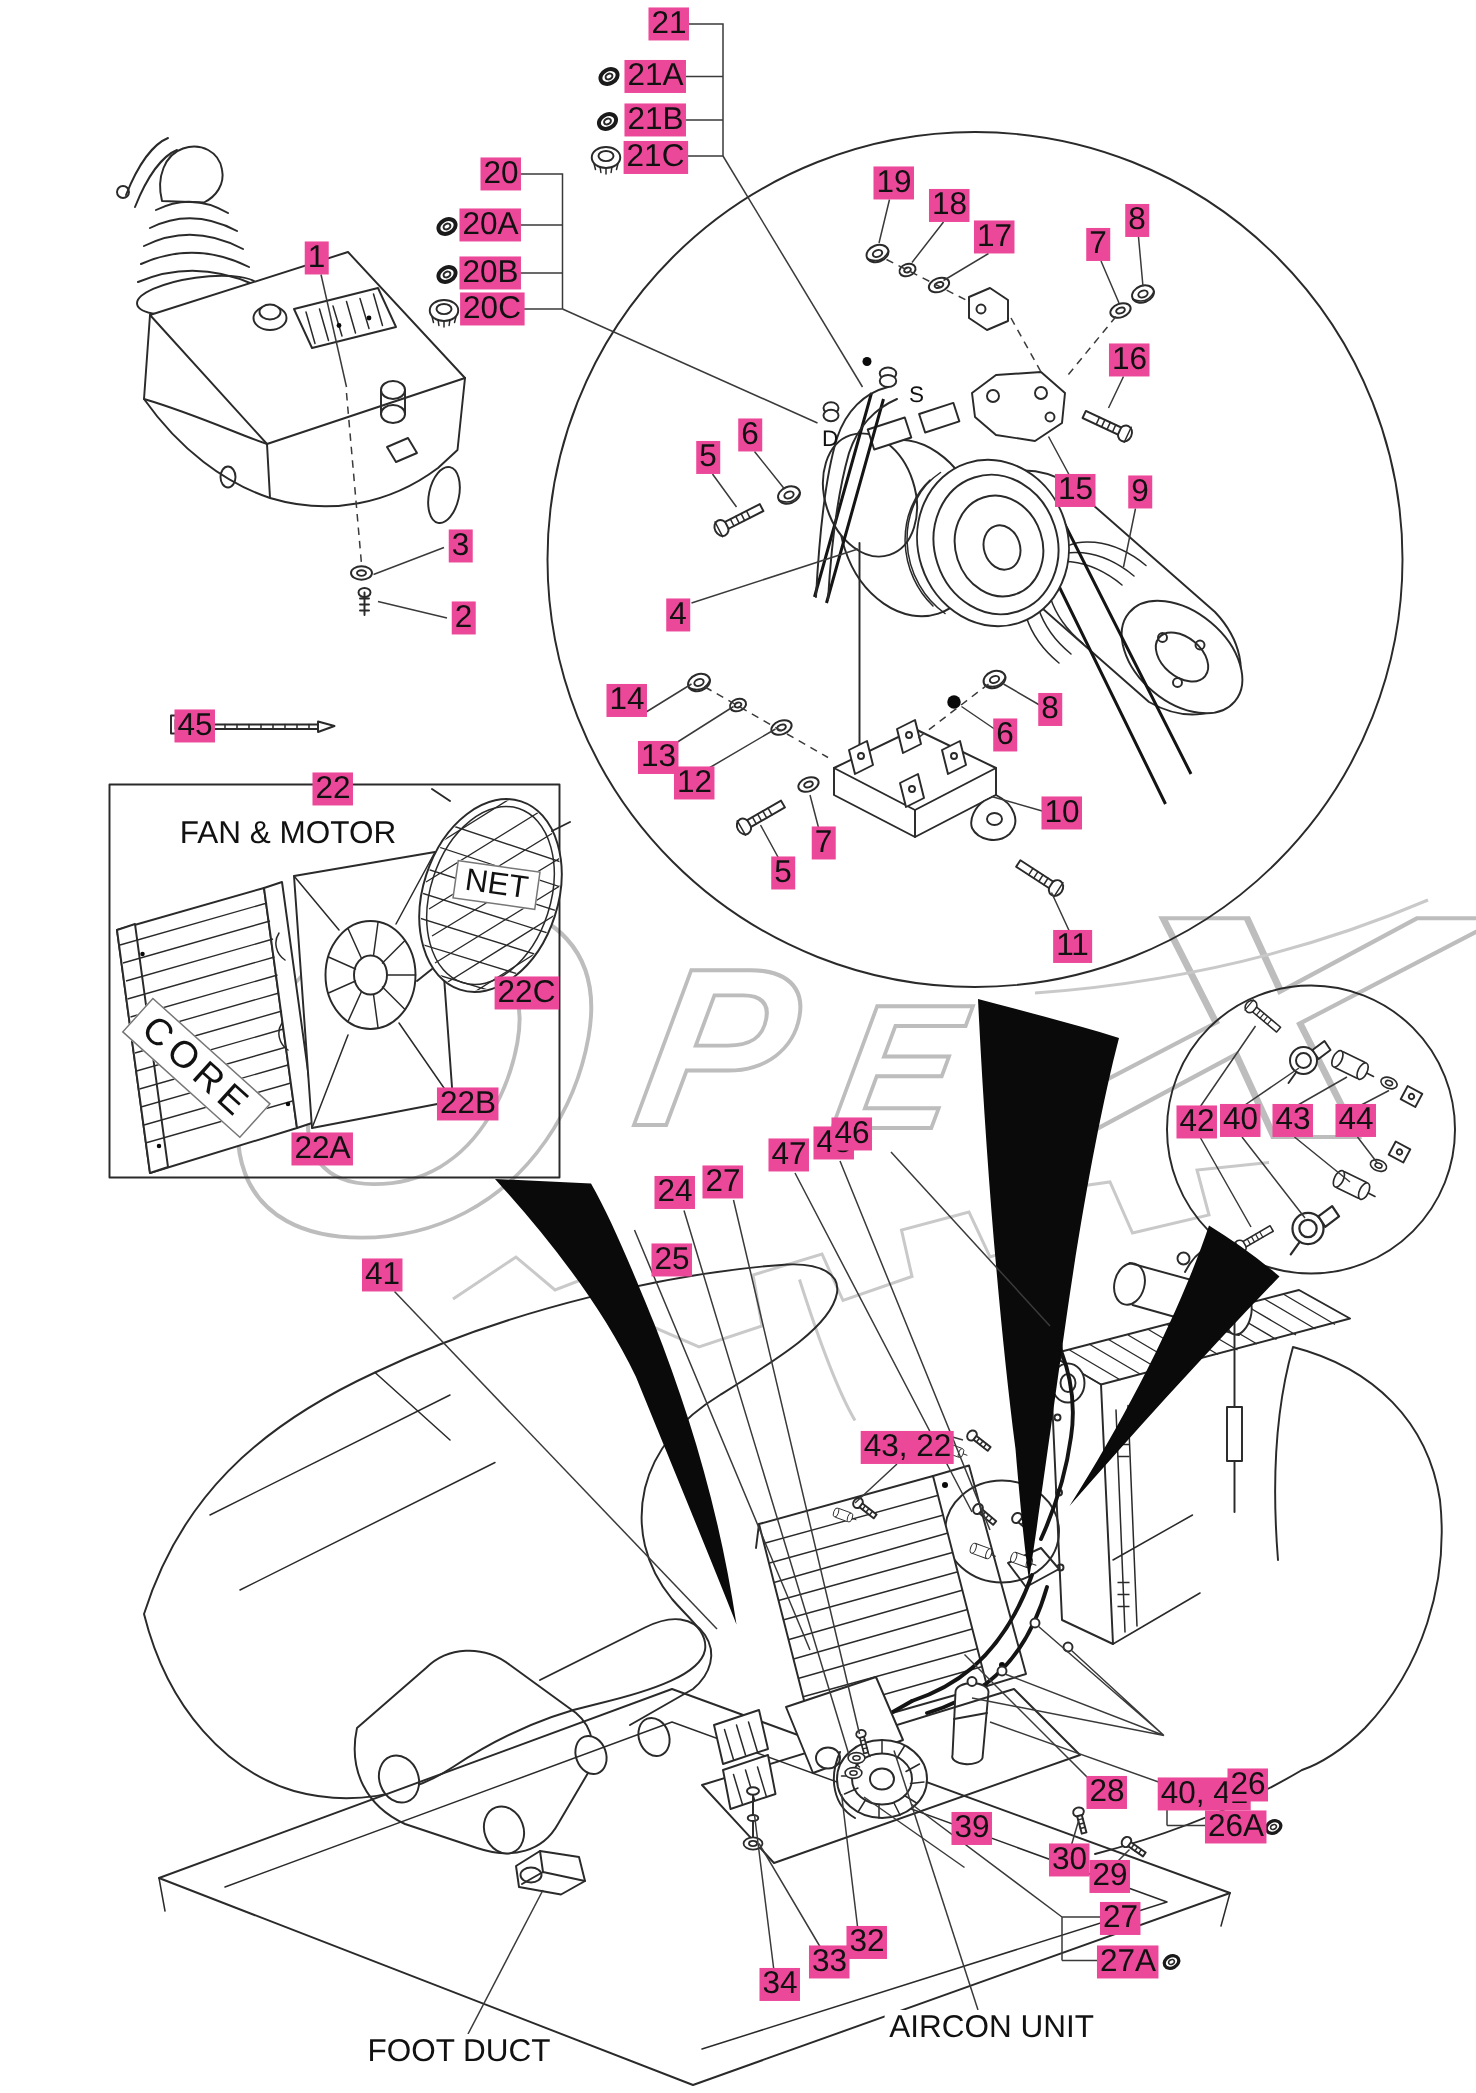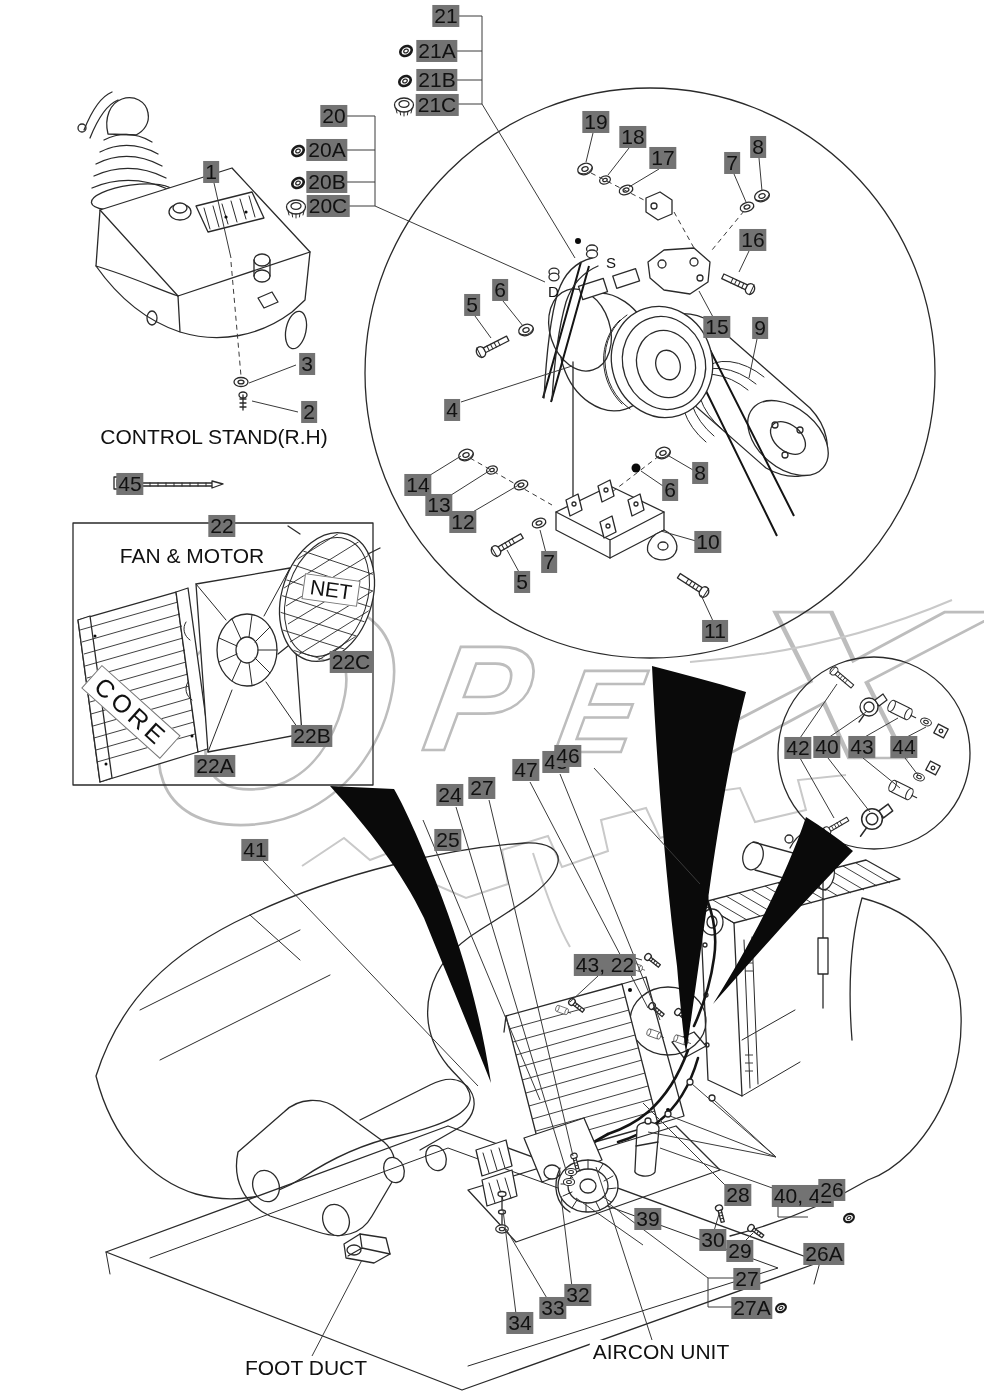--- a/index.html
+++ b/index.html
@@ -12,21 +12,21 @@
   .leader{fill:none;stroke:#3a3a3a;stroke-width:1;}
   .dash{stroke-dasharray:5 4;}
   .hose{fill:none;stroke:#141414;stroke-width:2.6;stroke-linecap:round;}
   .belt{fill:none;stroke:#141414;stroke-width:2;}
   .ghost{fill:none;stroke:#c9c9c9;stroke-width:2;}
   .wmtxt{font-family:"Liberation Sans",sans-serif;font-weight:bold;font-style:italic;
          fill:none;stroke:#bdbdbd;stroke-width:2.6;}
   .blk{fill:#0a0a0a;stroke:none;}
   .hatch{fill:none;stroke:#2a2a2a;stroke-width:.9;}
   .callout{position:absolute;transform:translate(-50%,-50%);font-size:21px;color:#111;
-           white-space:nowrap;background:#737373;padding:0 2px;line-height:1.05;}
+           white-space:nowrap;background:#ec4899;padding:0 2px;line-height:1.05;}
   .title{position:absolute;transform:translate(-50%,-50%);font-size:21px;color:#111;
          white-space:nowrap;background:#fff;padding:0 3px;}
   .core-label{position:absolute;transform:translate(-50%,-50%) rotate(42deg);font-size:25px;
          letter-spacing:4px;color:#111;background:#fff;padding:0 8px;border:1px solid #777;}
   .net-label{position:absolute;transform:translate(-50%,-50%) rotate(8deg);font-size:21px;
          color:#111;background:#fff;padding:0 6px;border:1px solid #777;}
   .porttxt{font-size:15px;fill:#111;font-family:"Liberation Sans",sans-serif;}
 </style>
 </head>
 <body>
@@ -399,21 +399,20 @@
     <path d="M572,1287 L561,1196 M548,1300 L506,1229 M516,1314 L503,1210"></path>
     <path d="M312,1356 L362,1260"></path>
     <path d="M652,1340 L596,1167"></path>
     <path d="M800,738 L837,684 M800,758 L834,818"></path>
     <path d="M828,738 L866,712 M828,758 L870,812"></path>
     <path d="M863,738 L898,718 M863,758 L900,788"></path>
     <path d="M905,738 L926,727 M905,758 L918,775"></path>
   </g>
 </svg>
 
-<div class="title" style="left:214px;top:437px">CONTROL STAND(R.H)</div>
 <div class="title" style="left:192px;top:556px">FAN &amp; MOTOR</div>
 <div class="net-label" style="left:331px;top:590px">NET</div>
 <div class="core-label" style="left:131px;top:712px">CORE</div>
 <div class="title" style="left:306px;top:1368px">FOOT DUCT</div>
 <div class="title" style="left:661px;top:1352px">AIRCON UNIT</div>
 
 <div>
       <div class="callout" style="left: 446px; top: 16px;">21</div>
       <div class="callout" style="left: 437px; top: 51px;">21A</div>
       <div class="callout" style="left: 437px; top: 80px;">21B</div>
@@ -429,21 +428,21 @@
       <div class="callout" style="left: 633px; top: 137px;">18</div>
       <div class="callout" style="left: 663px; top: 158px;">17</div>
       <div class="callout" style="left: 732px; top: 163px;">7</div>
       <div class="callout" style="left: 758px; top: 147px;">8</div>
       <div class="callout" style="left: 753px; top: 240px;">16</div>
       <div class="callout" style="left: 717px; top: 327px;">15</div>
       <div class="callout" style="left: 760px; top: 328px;">9</div>
       <div class="callout" style="left: 472px; top: 305px;">5</div>
       <div class="callout" style="left: 500px; top: 290px;">6</div>
       <div class="callout" style="left: 452px; top: 410px;">4</div>
-      <div class="callout" style="left: 418px; top: 485px;">14</div>
+      <div class="callout" style="left: 418px; top: 467px;">14</div>
       <div class="callout" style="left: 439px; top: 505px;">13</div>
       <div class="callout" style="left: 463px; top: 522px;">12</div>
       <div class="callout" style="left: 522px; top: 582px;">5</div>
       <div class="callout" style="left: 549px; top: 562px;">7</div>
       <div class="callout" style="left: 670px; top: 490px;">6</div>
       <div class="callout" style="left: 700px; top: 473px;">8</div>
       <div class="callout" style="left: 708px; top: 542px;">10</div>
       <div class="callout" style="left: 715px; top: 631px;">11</div>
       <div class="callout" style="left: 101px; top: 484px; margin-left: 29px;">45</div>
       <div class="callout" style="left: 222px; top: 526px;">22</div>
@@ -457,21 +456,21 @@
       <div class="callout" style="left: 255px; top: 850px;">41</div>
       <div class="callout" style="left: 416px; top: 840px; margin-left: 32px;">25</div>
       <div class="callout" style="left: 450px; top: 795px;">24</div>
       <div class="callout" style="left: 482px; top: 788px;">27</div>
       <div class="callout" style="left: 526px; top: 770px;">47</div>
       <div class="callout" style="left: 556px; top: 762px;">48</div>
       <div class="callout" style="left: 568px; top: 756px;">46</div>
       <div class="callout" style="left: 605px; top: 965px;">43, 22</div>
       <div class="callout" style="left: 803px; top: 1196px;">40, 42</div>
       <div class="callout" style="left: 832px; top: 1190px;">26</div>
-      <div class="callout" style="left: 824px; top: 1218px; margin-top: 36px;">26A</div>
+      <div class="callout" style="left: 824px; top: 1218px;">26A</div>
       <div class="callout" style="left: 738px; top: 1195px;">28</div>
       <div class="callout" style="left: 713px; top: 1240px;">30</div>
       <div class="callout" style="left: 740px; top: 1251px;">29</div>
       <div class="callout" style="left: 648px; top: 1219px; text-align: right;">39</div>
       <div class="callout" style="left: 747px; top: 1279px;">27</div>
       <div class="callout" style="left: 752px; top: 1308px;">27A</div>
       <div class="callout" style="left: 578px; top: 1295px;">32</div>
       <div class="callout" style="left: 553px; top: 1308px;">33</div>
       <div class="callout" style="left: 520px; top: 1323px;">34</div>
     </div>

